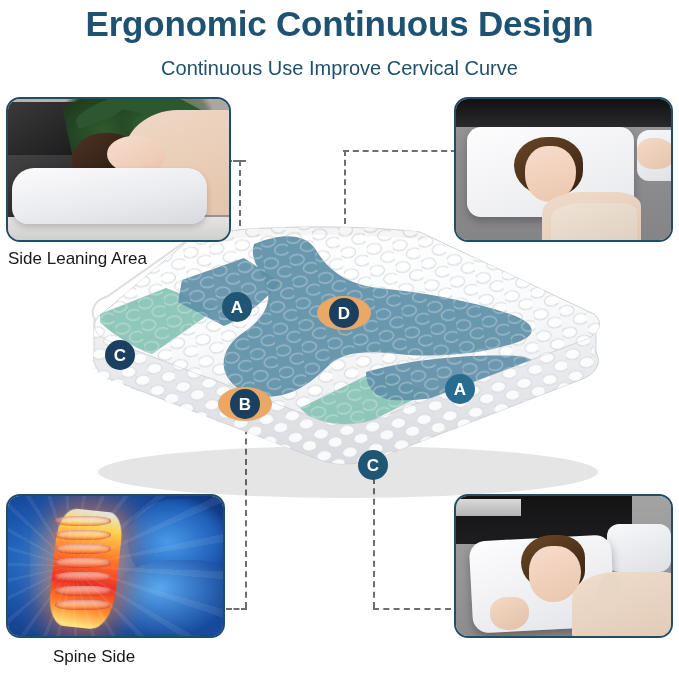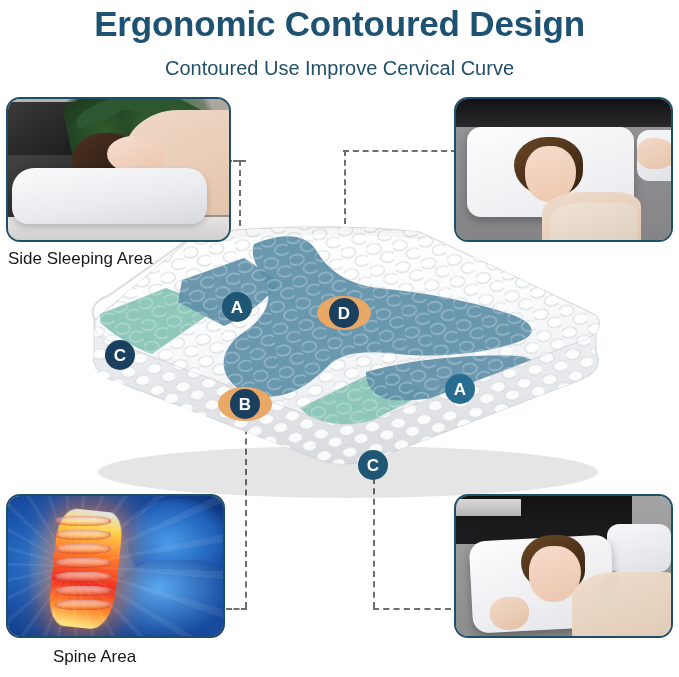--- a/index.html
+++ b/index.html
@@ -104,22 +104,22 @@
 
   
   .dash-v{position:absolute;width:0;border-left:2px dashed #6e6e6e;}
   .dash-h{position:absolute;height:0;border-top:2px dashed #6e6e6e;}
 </style>
 </head>
 <body>
 
 <div id="stage">
 
-  <div class="title">Ergonomic Contoured Design</div>
-  <div class="subtitle">Contoured Use Improve Cervical Curve</div>
+  <div class="title">Ergonomic Continuous Design</div>
+  <div class="subtitle">Continuous Use Improve Cervical Curve</div>
 
   <div class="dash-h" style="left:226px;top:160px;width:20px;"></div>
   <div class="dash-v" style="left:239px;top:160px;height:126px;"></div>
 
   <div class="dash-h" style="left:343px;top:150px;width:114px;"></div>
   <div class="dash-v" style="left:344px;top:150px;height:142px;"></div>
 
   <div class="dash-v" style="left:245px;top:418px;height:190px;"></div>
   <div class="dash-h" style="left:226px;top:608px;width:21px;"></div>
 
@@ -276,21 +276,21 @@
       <div class="c1-leaf" style="left:45%;top:-2%;width:30%;height:12%;transform:rotate(12deg);"></div>
       <div class="c1-leaf" style="left:56%;top:8%;width:26%;height:11%;transform:rotate(-8deg);"></div>
       <div class="c1-leaf" style="left:66%;top:0%;width:22%;height:12%;transform:rotate(28deg);"></div>
       <div class="layer c1-body"></div>
       <div class="layer c1-hair"></div>
       <div class="layer c1-face"></div>
       <div class="layer c1-bed"></div>
       <div class="layer c1-pillow"></div>
     </div>
   </div>
-  <div class="caption" style="left:8px;top:248px;">Side Sleeping Area</div>
+  <div class="caption" style="left:8px;top:248px;">Side Leaning Area</div>
 
   <div class="card" style="left:454px;top:97px;width:219px;height:145px;">
     <div class="scene">
       <div class="layer c2-bed"></div>
       <div class="layer c2-dark"></div>
       <div class="layer c2-pillow"></div>
       <div class="layer c2-pillow2"></div>
       <div class="layer c2-hair"></div>
       <div class="layer c2-face"></div>
       <div class="layer c2-body"></div>
@@ -309,21 +309,21 @@
       <div class="c3-vert" style="top:14%;"></div>
       <div class="c3-vert" style="top:24%;"></div>
       <div class="c3-vert" style="top:34%;"></div>
       <div class="c3-vert" style="top:44%;"></div>
       <div class="c3-vert" style="top:54%;"></div>
       <div class="c3-vert" style="top:64%;"></div>
       <div class="c3-vert" style="top:74%;"></div>
       <div class="layer c3-rays"></div>
     </div>
   </div>
-  <div class="caption" style="left:53px;top:646px;">Spine Area</div>
+  <div class="caption" style="left:53px;top:646px;">Spine Side</div>
 
   <div class="card" style="left:454px;top:494px;width:219px;height:144px;">
     <div class="scene">
       <div class="layer c4-bed"></div>
       <div class="layer c4-head"></div>
       <div class="layer c4-headlight"></div>
       <div class="layer c4-pillow2"></div>
       <div class="layer c4-pillow"></div>
       <div class="layer c4-hair"></div>
       <div class="layer c4-face"></div>

